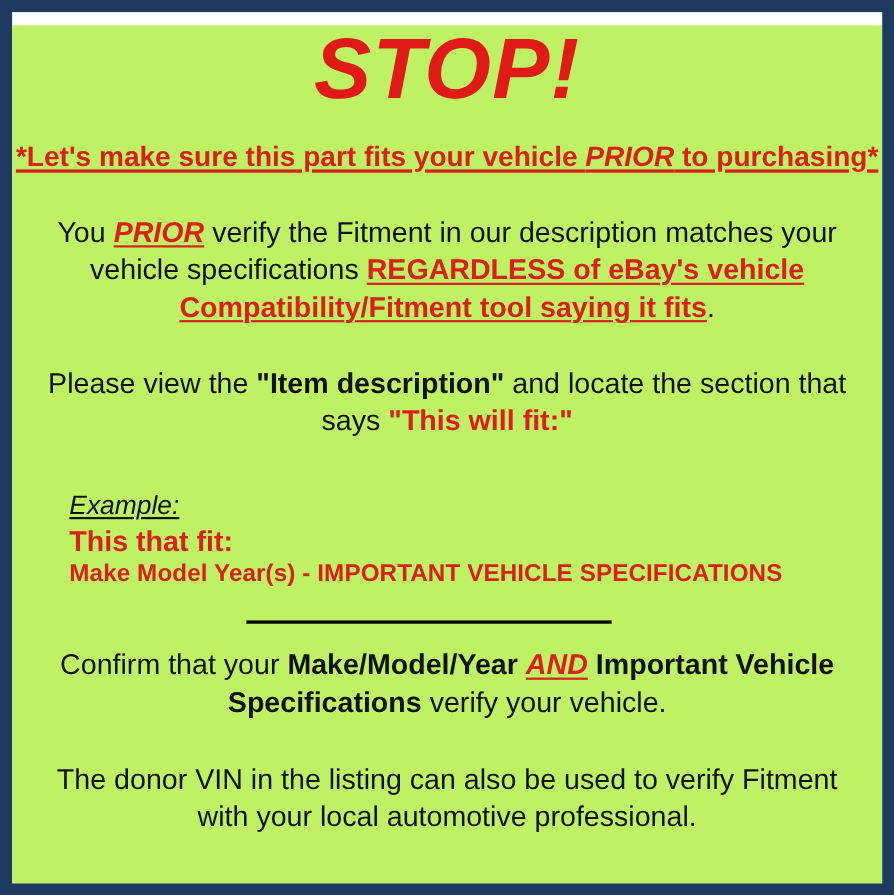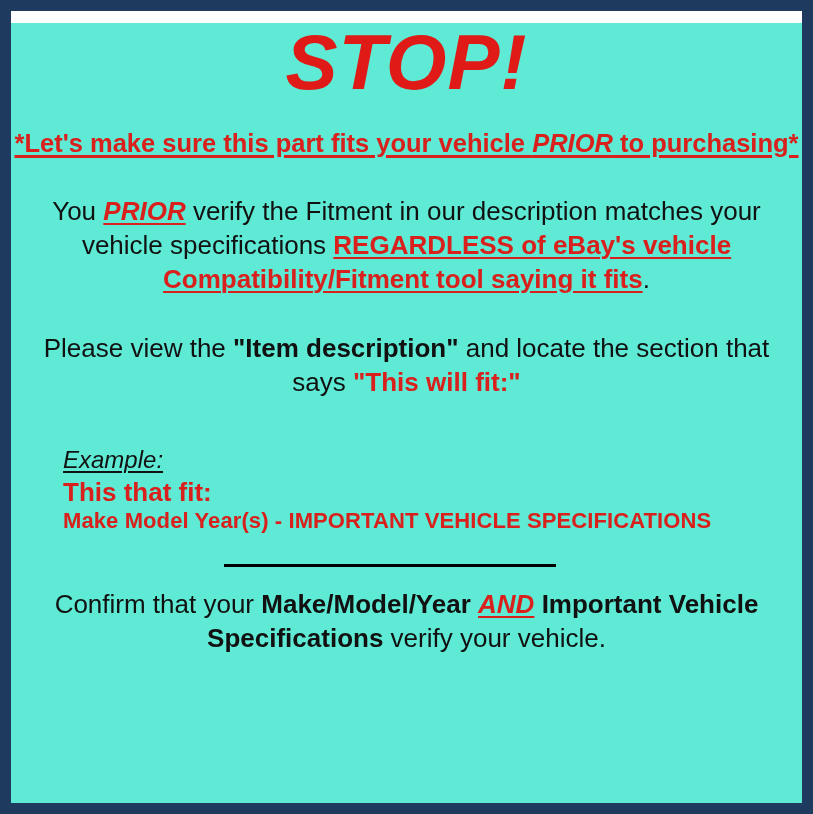--- a/index.html
+++ b/index.html
@@ -18,21 +18,21 @@
     overflow: hidden;
     font-family: "Liberation Sans", sans-serif;
     color: #000000;
   }
 
   .inner {
     position: relative;
     width: 100%;
     height: 100%;
     box-sizing: border-box;
-    background: #5eead4;
+    background: #bef264;
   }
 
   
   .stop-headline {
     text-align: center;
     font-family: "Liberation Sans", sans-serif;
     font-weight: bold;
     font-style: italic;
     font-size: 78px;
     line-height: 1;
@@ -170,15 +170,16 @@
     </div>
 
     <div class="divider-wrap">
       <div class="divider"></div>
     </div>
 
     <div class="para p-confirm">
       <span>Confirm that your </span><span class="blk-bold">Make/Model/Year</span><span> </span><span class="red-bold-i-u">AND</span><span> </span><span class="blk-bold">Important Vehicle Specifications</span><span> verify your vehicle.</span>
     </div>
 
+    <div class="para p-vin">The donor VIN in the listing can also be used to verify Fitment with your local automotive professional.</div>
 
   </div>
 </div>
 
 </body></html>

